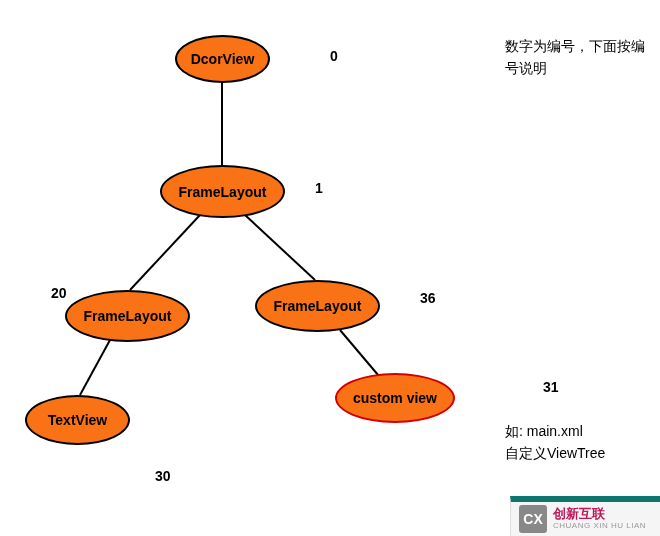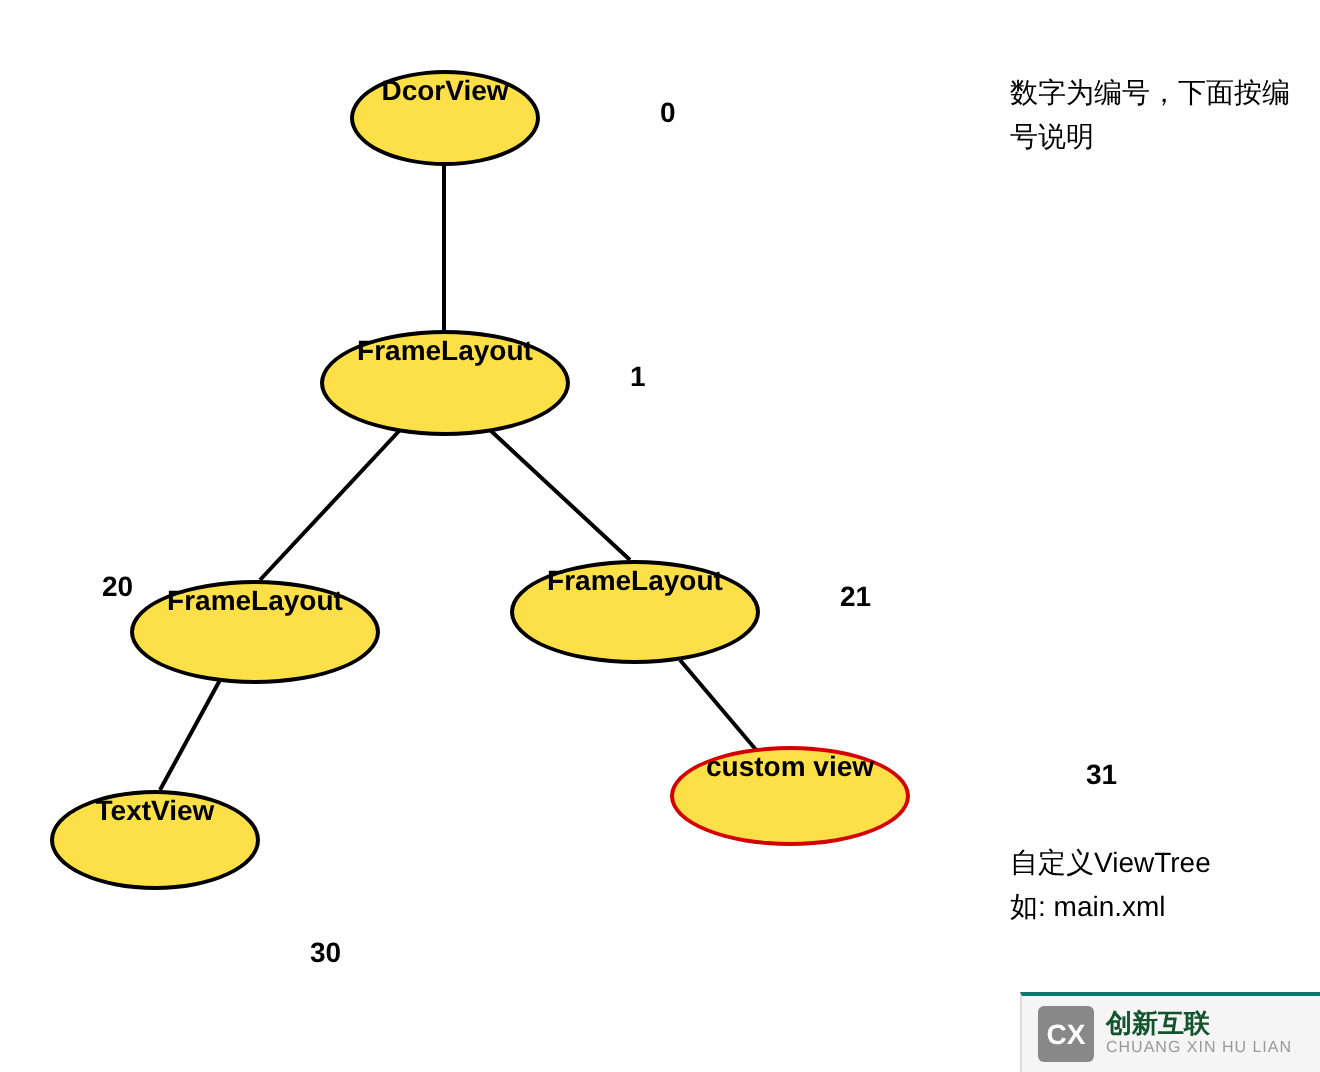--- a/index.html
+++ b/index.html
@@ -9,22 +9,23 @@
     background: #ffffff;
     position: relative;
     font-family: "Microsoft YaHei", "SimHei", Arial, sans-serif;
     overflow: hidden;
   }
   .node {
     position: absolute;
     border: 2px solid #000;
     border-radius: 50%;
     display: flex;
+    align-items: center;
     justify-content: center;
-    background: #fde047;
+    background: #f97316;
     font-weight: bold;
     font-size: 14px;
   }
   .node.red { border-color: #d40000; }
   .label {
     position: absolute;
     font-weight: bold;
     font-size: 14px;
     color: #000;
   }
@@ -45,36 +46,36 @@
     position: absolute;
     right: 0;
     bottom: 0;
     width: 150px;
     height: 40px;
     background: #f5f5f5;
     display: flex;
     align-items: center;
     gap: 6px;
     padding: 4px 8px;
-    border-top: 2px solid #0f766e;
+    border-top: 6px solid #0f766e;
     border-left: 1px solid #ddd;
   }
   .wm-icon {
     width: 28px; height: 28px;
     background: #888;
     color: #fff;
     display: flex;
     align-items: center;
     justify-content: center;
     font-weight: bold;
     font-size: 14px;
     border-radius: 3px;
   }
   .wm-text { display: flex; flex-direction: column; line-height: 1.1; }
-  .wm-cn { font-size: 13px; font-weight: bold; color: #14532d; }
+  .wm-cn { font-size: 13px; font-weight: bold; color: #be185d; }
   .wm-en { font-size: 8px; color: #999; letter-spacing: 0.5px; }
 </style>
 </head>
 <body>
 
 <svg class="edges">
   <line x1="222" y1="83" x2="222" y2="165" stroke="#000" stroke-width="2"></line>
   <line x1="200" y1="215" x2="130" y2="290" stroke="#000" stroke-width="2"></line>
   <line x1="245" y1="215" x2="315" y2="280" stroke="#000" stroke-width="2"></line>
   <line x1="110" y1="340" x2="80" y2="395" stroke="#000" stroke-width="2"></line>
@@ -96,28 +97,28 @@
 <div class="node" style="left:25px;top:395px;width:105px;height:50px;">
   <span>TextView</span>
 </div>
 <div class="node red" style="left:335px;top:373px;width:120px;height:50px;">
   <span>custom view</span>
 </div>
 
 <div class="label" style="left:330px;top:48px;">0</div>
 <div class="label" style="left:315px;top:180px;">1</div>
 <div class="label" style="left:35px;top:285px;margin-left:16px;">20</div>
-<div class="label" style="left:420px;top:290px;">21</div>
+<div class="label" style="left:420px;top:290px;">36</div>
 <div class="label" style="left:155px;top:420px;margin-top:48px;">30</div>
 <div class="label" style="left:505px;top:379px;margin-left:38px;">31</div>
 
 <div class="note" style="left:505px;top:35px;width:140px;">数字为编号，下面按编号说明</div>
 <div class="note" style="left:505px;top:420px;width:150px;">
+  <div>如: main.xml</div>
   <div>自定义ViewTree</div>
-  <div>如: main.xml</div>
 </div>
 
 <div class="watermark">
   <div class="wm-icon">CX</div>
   <div class="wm-text">
     <span class="wm-cn">创新互联</span>
     <span class="wm-en">CHUANG XIN HU LIAN</span>
   </div>
 </div>
 

